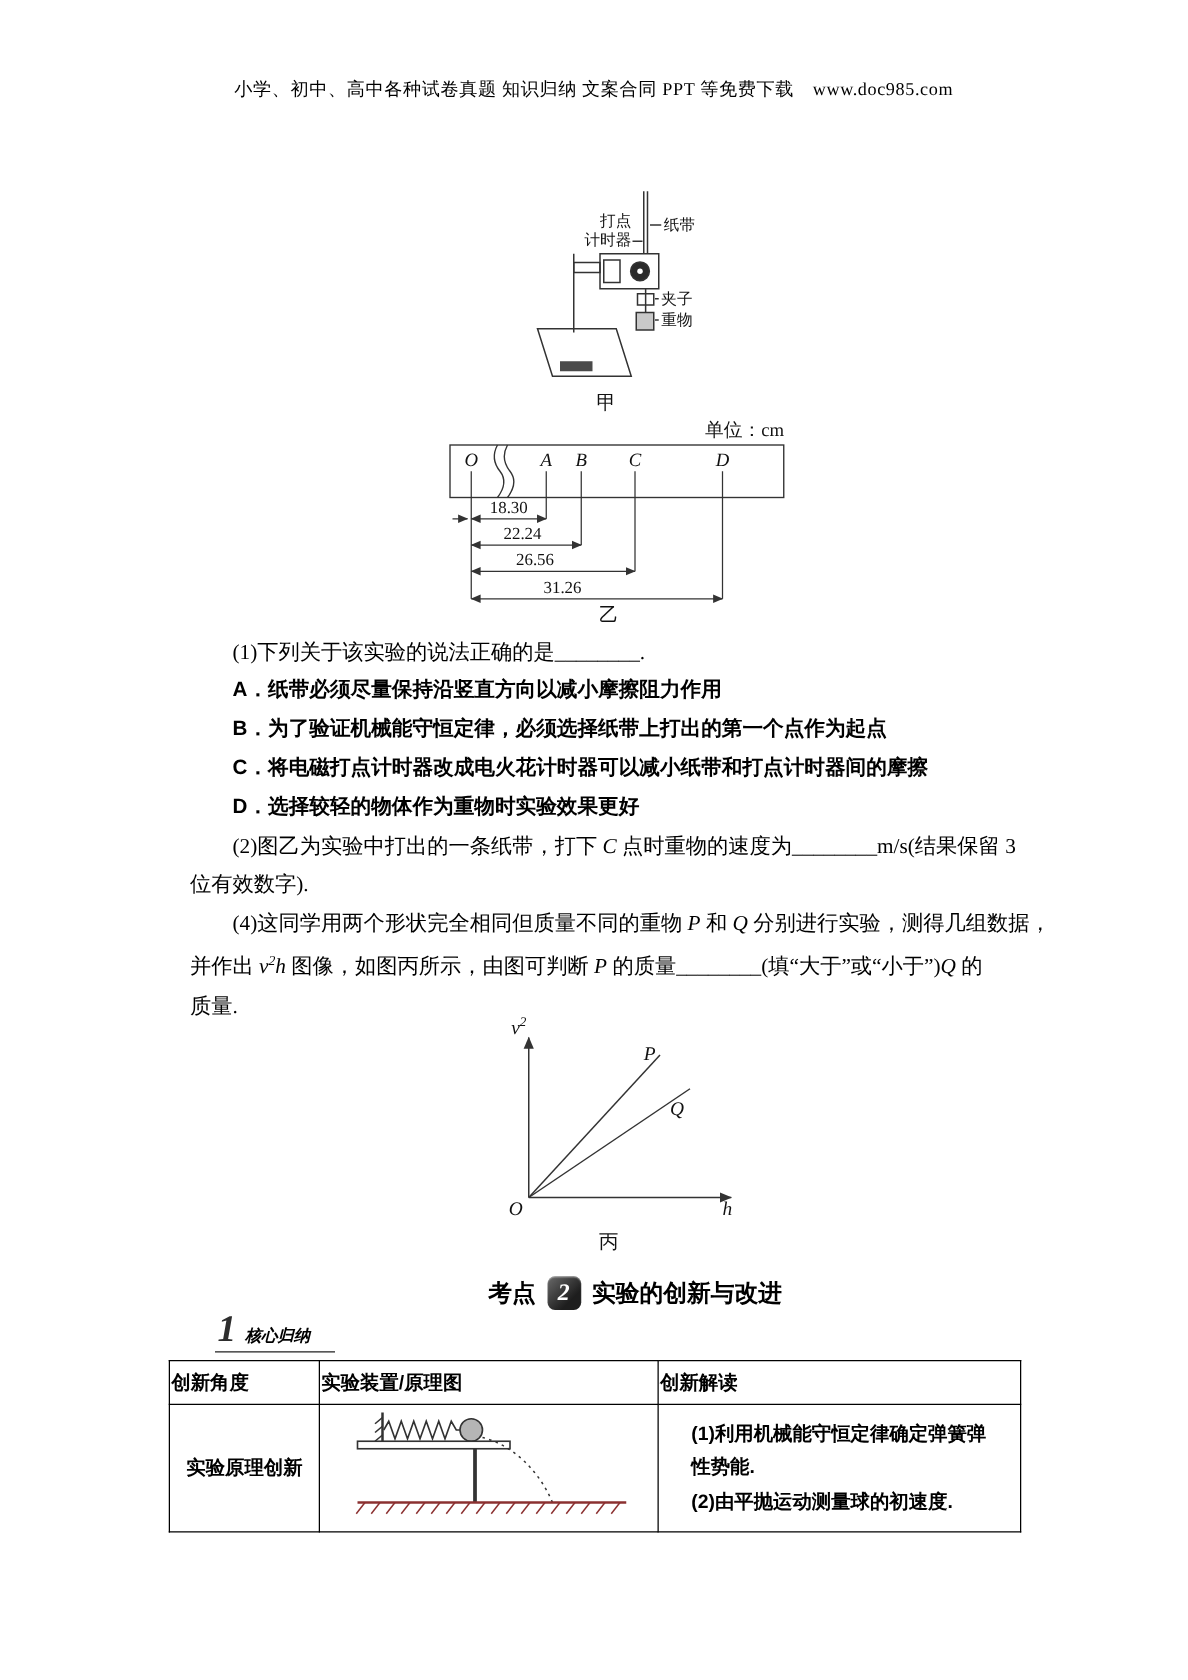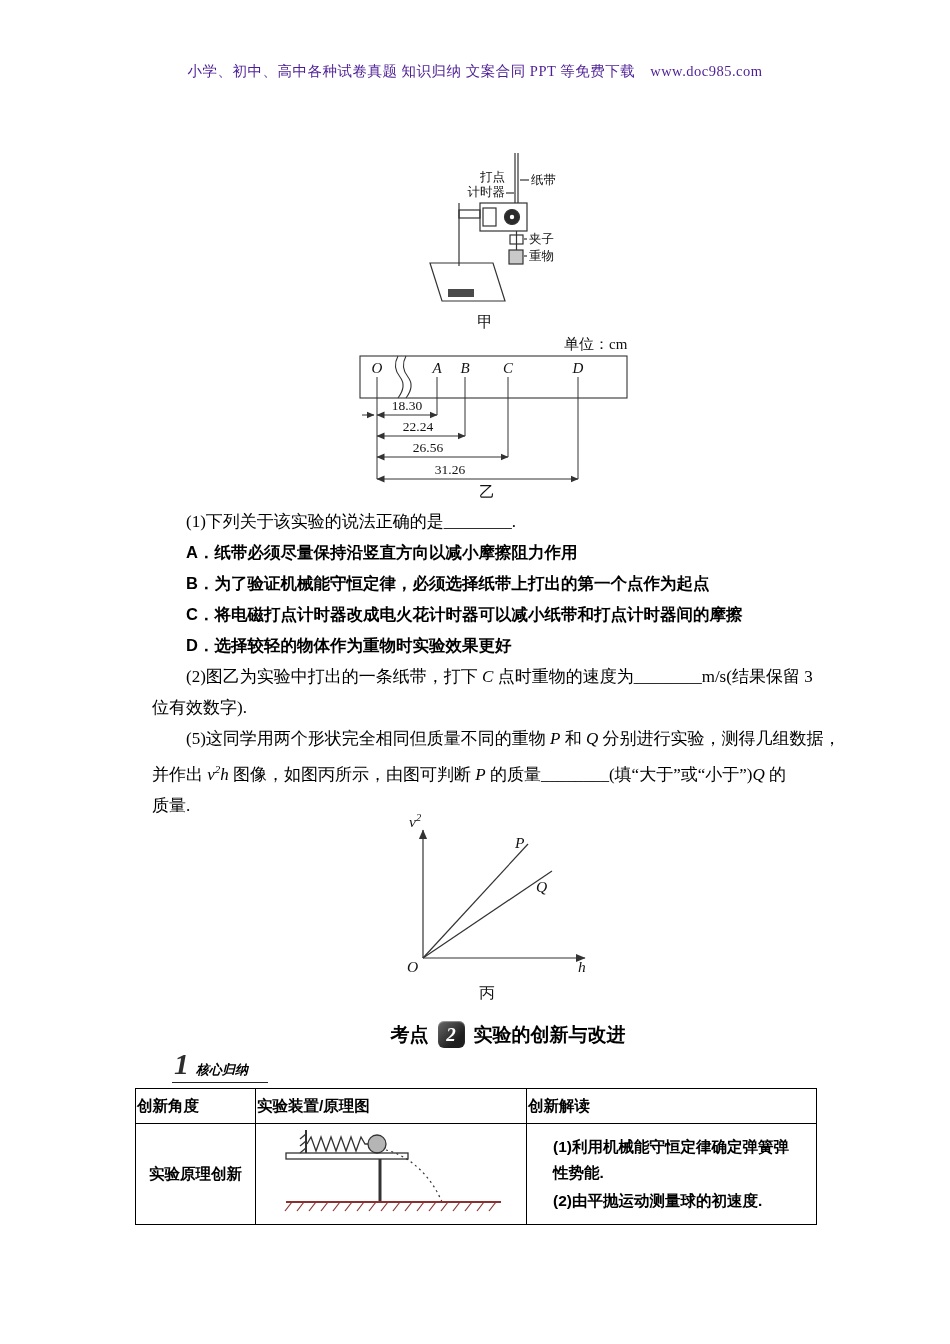--- a/index.html
+++ b/index.html
@@ -11,21 +11,21 @@
     background: #ffffff;
     font-family: "Liberation Serif", "DejaVu Serif", serif;
     color: #000;
     overflow: hidden;
   }
   .site-header {
     position: absolute;
     top: 62px; left: 0; width: 100%;
     text-align: center;
     font-size: 14.5px;
-    color: #4c1d95;
+    color: #000000;
     letter-spacing: 0.5px;
   }
   .fig { position: absolute; }
   .apparatus { left: 415px; top: 150px; }
   .tapefig   { left: 340px; top: 335px; }
   .graphfig  { left: 395px; top: 808px; }
 
   svg text { font-family: "Liberation Serif", "DejaVu Serif", serif; fill: #111; }
   svg .cn      { font-size: 12.5px; }
   svg .caption { font-size: 15.5px; }
@@ -181,21 +181,21 @@
   </svg>
 
   <div class="content">
     <div class="para indent">(1)下列关于该实验的说法正确的是________.</div>
     <div class="para indent hei">A．纸带必须尽量保持沿竖直方向以减小摩擦阻力作用</div>
     <div class="para indent hei">B．为了验证机械能守恒定律，必须选择纸带上打出的第一个点作为起点</div>
     <div class="para indent hei">C．将电磁打点计时器改成电火花计时器可以减小纸带和打点计时器间的摩擦</div>
     <div class="para indent hei">D．选择较轻的物体作为重物时实验效果更好</div>
     <div class="para indent"><span>(2)图乙为实验中打出的一条纸带，打下 </span><span class="it">C</span><span> 点时重物的速度为________m/s(结果保留 3</span></div>
     <div class="para">位有效数字).</div>
-    <div class="para indent"><span>(5)这同学用两个形状完全相同但质量不同的重物 </span><span class="it">P</span><span> 和 </span><span class="it">Q</span><span> 分别进行实验，测得几组数据，</span></div>
+    <div class="para indent"><span>(4)这同学用两个形状完全相同但质量不同的重物 </span><span class="it">P</span><span> 和 </span><span class="it">Q</span><span> 分别进行实验，测得几组数据，</span></div>
     <div class="para"><span>并作出 </span><span class="it">v</span><sup class="it">2</sup><span class="it">h</span><span> 图像，如图丙所示，由图可判断 </span><span class="it">P</span><span> 的质量________(填“大于”或“小于”)</span><span class="it">Q</span><span> 的</span></div>
     <div class="para">质量.</div>
   </div>
 
   <svg class="fig graphfig" width="205" height="198" viewBox="0 0 205 198">
     <defs>
       <marker id="arrg" markerWidth="9" markerHeight="8" refX="7.5" refY="4" orient="auto">
         <path d="M0,0.6 L8,4 L0,7.4 z" fill="#333"></path>
       </marker>
     </defs>

